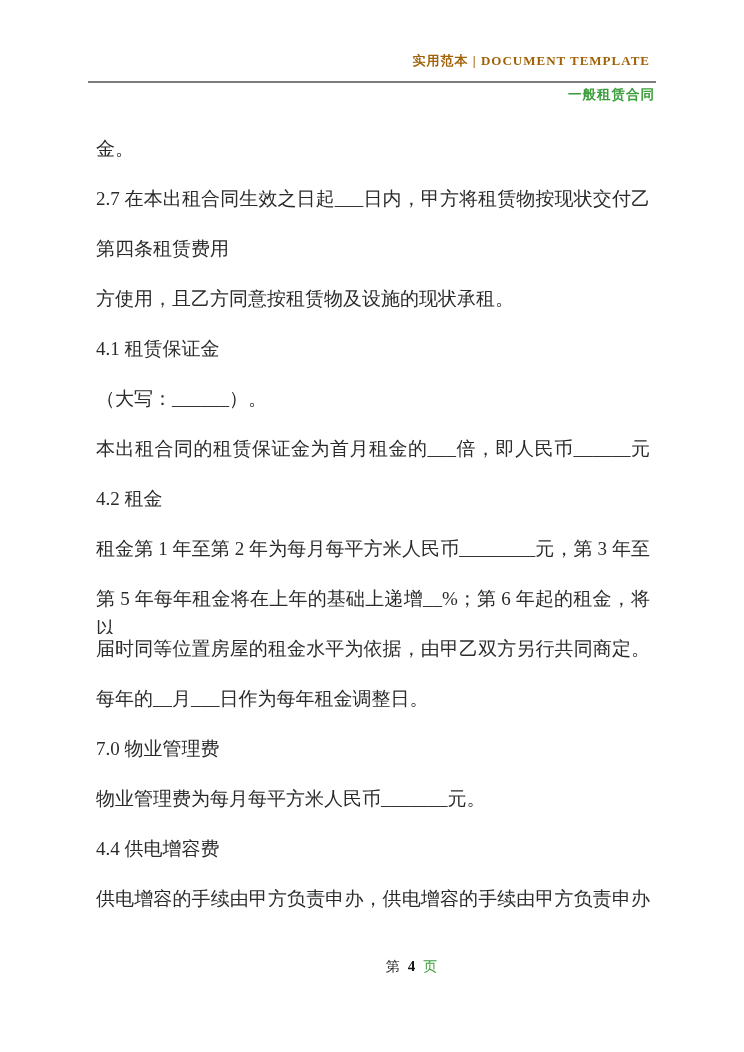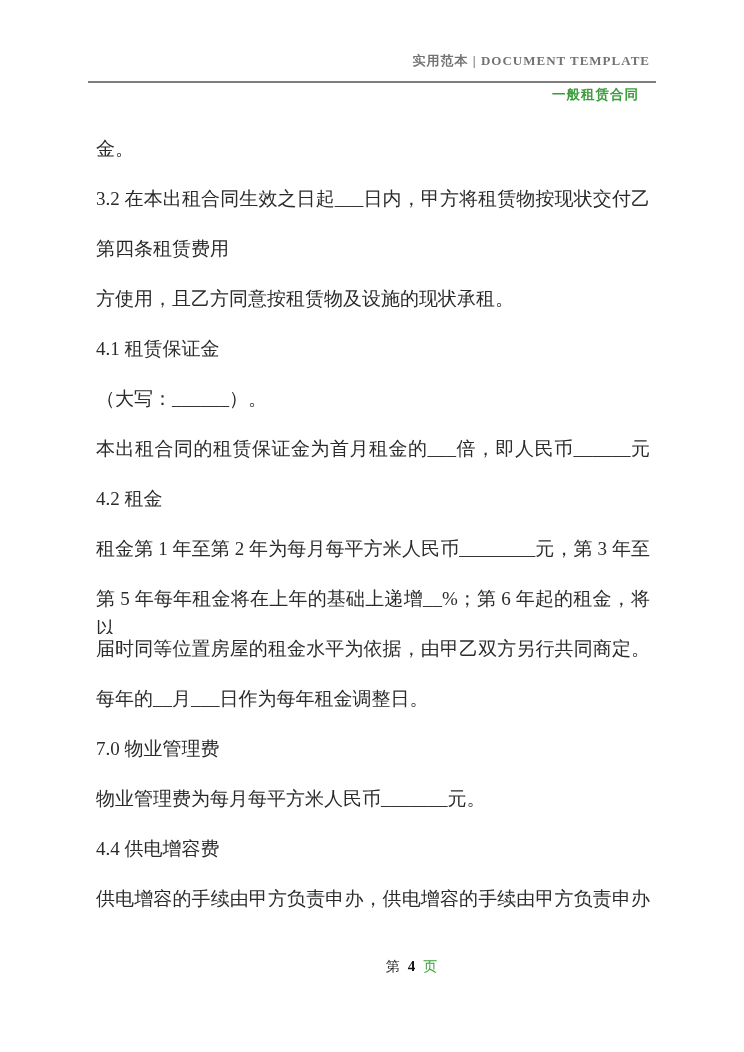--- a/index.html
+++ b/index.html
@@ -19,35 +19,35 @@
   }
 
   
   .header-brand {
     position: absolute;
     top: 52px;
     right: 94px;
     font-size: 13px;
     font-weight: bold;
     letter-spacing: 1px;
-    color: #737373;
+    color: #a16207;
     white-space: nowrap;
   }
   .header-rule {
     position: absolute;
     top: 81px;
     left: 88px;
     width: 568px;
     height: 2px;
     background: #7d7d7d;
   }
   .header-doc-title {
     position: absolute;
     top: 86px;
-    right: 105px;
+    right: 89px;
     font-size: 13.5px;
     font-weight: bold;
     letter-spacing: 1px;
     color: var(--accent-green, #3a9d3a);
     white-space: nowrap;
   }
 
   
   .body-text {
     position: absolute;
@@ -96,21 +96,21 @@
 <body>
 
 <div class="page">
 
   <div class="header-brand">实用范本 | DOCUMENT TEMPLATE</div>
   <div class="header-rule"></div>
   <div class="header-doc-title">一般租赁合同</div>
 
   <div class="body-text">
     <div class="line">金。</div>
-    <div class="line j">3.2 在本出租合同生效之日起___日内，甲方将租赁物按现状交付乙</div>
+    <div class="line j">2.7 在本出租合同生效之日起___日内，甲方将租赁物按现状交付乙</div>
     <div class="line">第四条租赁费用</div>
     <div class="line">方使用，且乙方同意按租赁物及设施的现状承租。</div>
     <div class="line">4.1 租赁保证金</div>
     <div class="line">（大写：______）。</div>
     <div class="line j">本出租合同的租赁保证金为首月租金的___倍，即人民币______元</div>
     <div class="line">4.2 租金</div>
     <div class="line j">租金第 1 年至第 2 年为每月每平方米人民币________元，第 3 年至</div>
     <div class="line j">第 5 年每年租金将在上年的基础上递增__%；第 6 年起的租金，将以</div>
     <div class="line j">届时同等位置房屋的租金水平为依据，由甲乙双方另行共同商定。</div>
     <div class="line">每年的__月___日作为每年租金调整日。</div>

